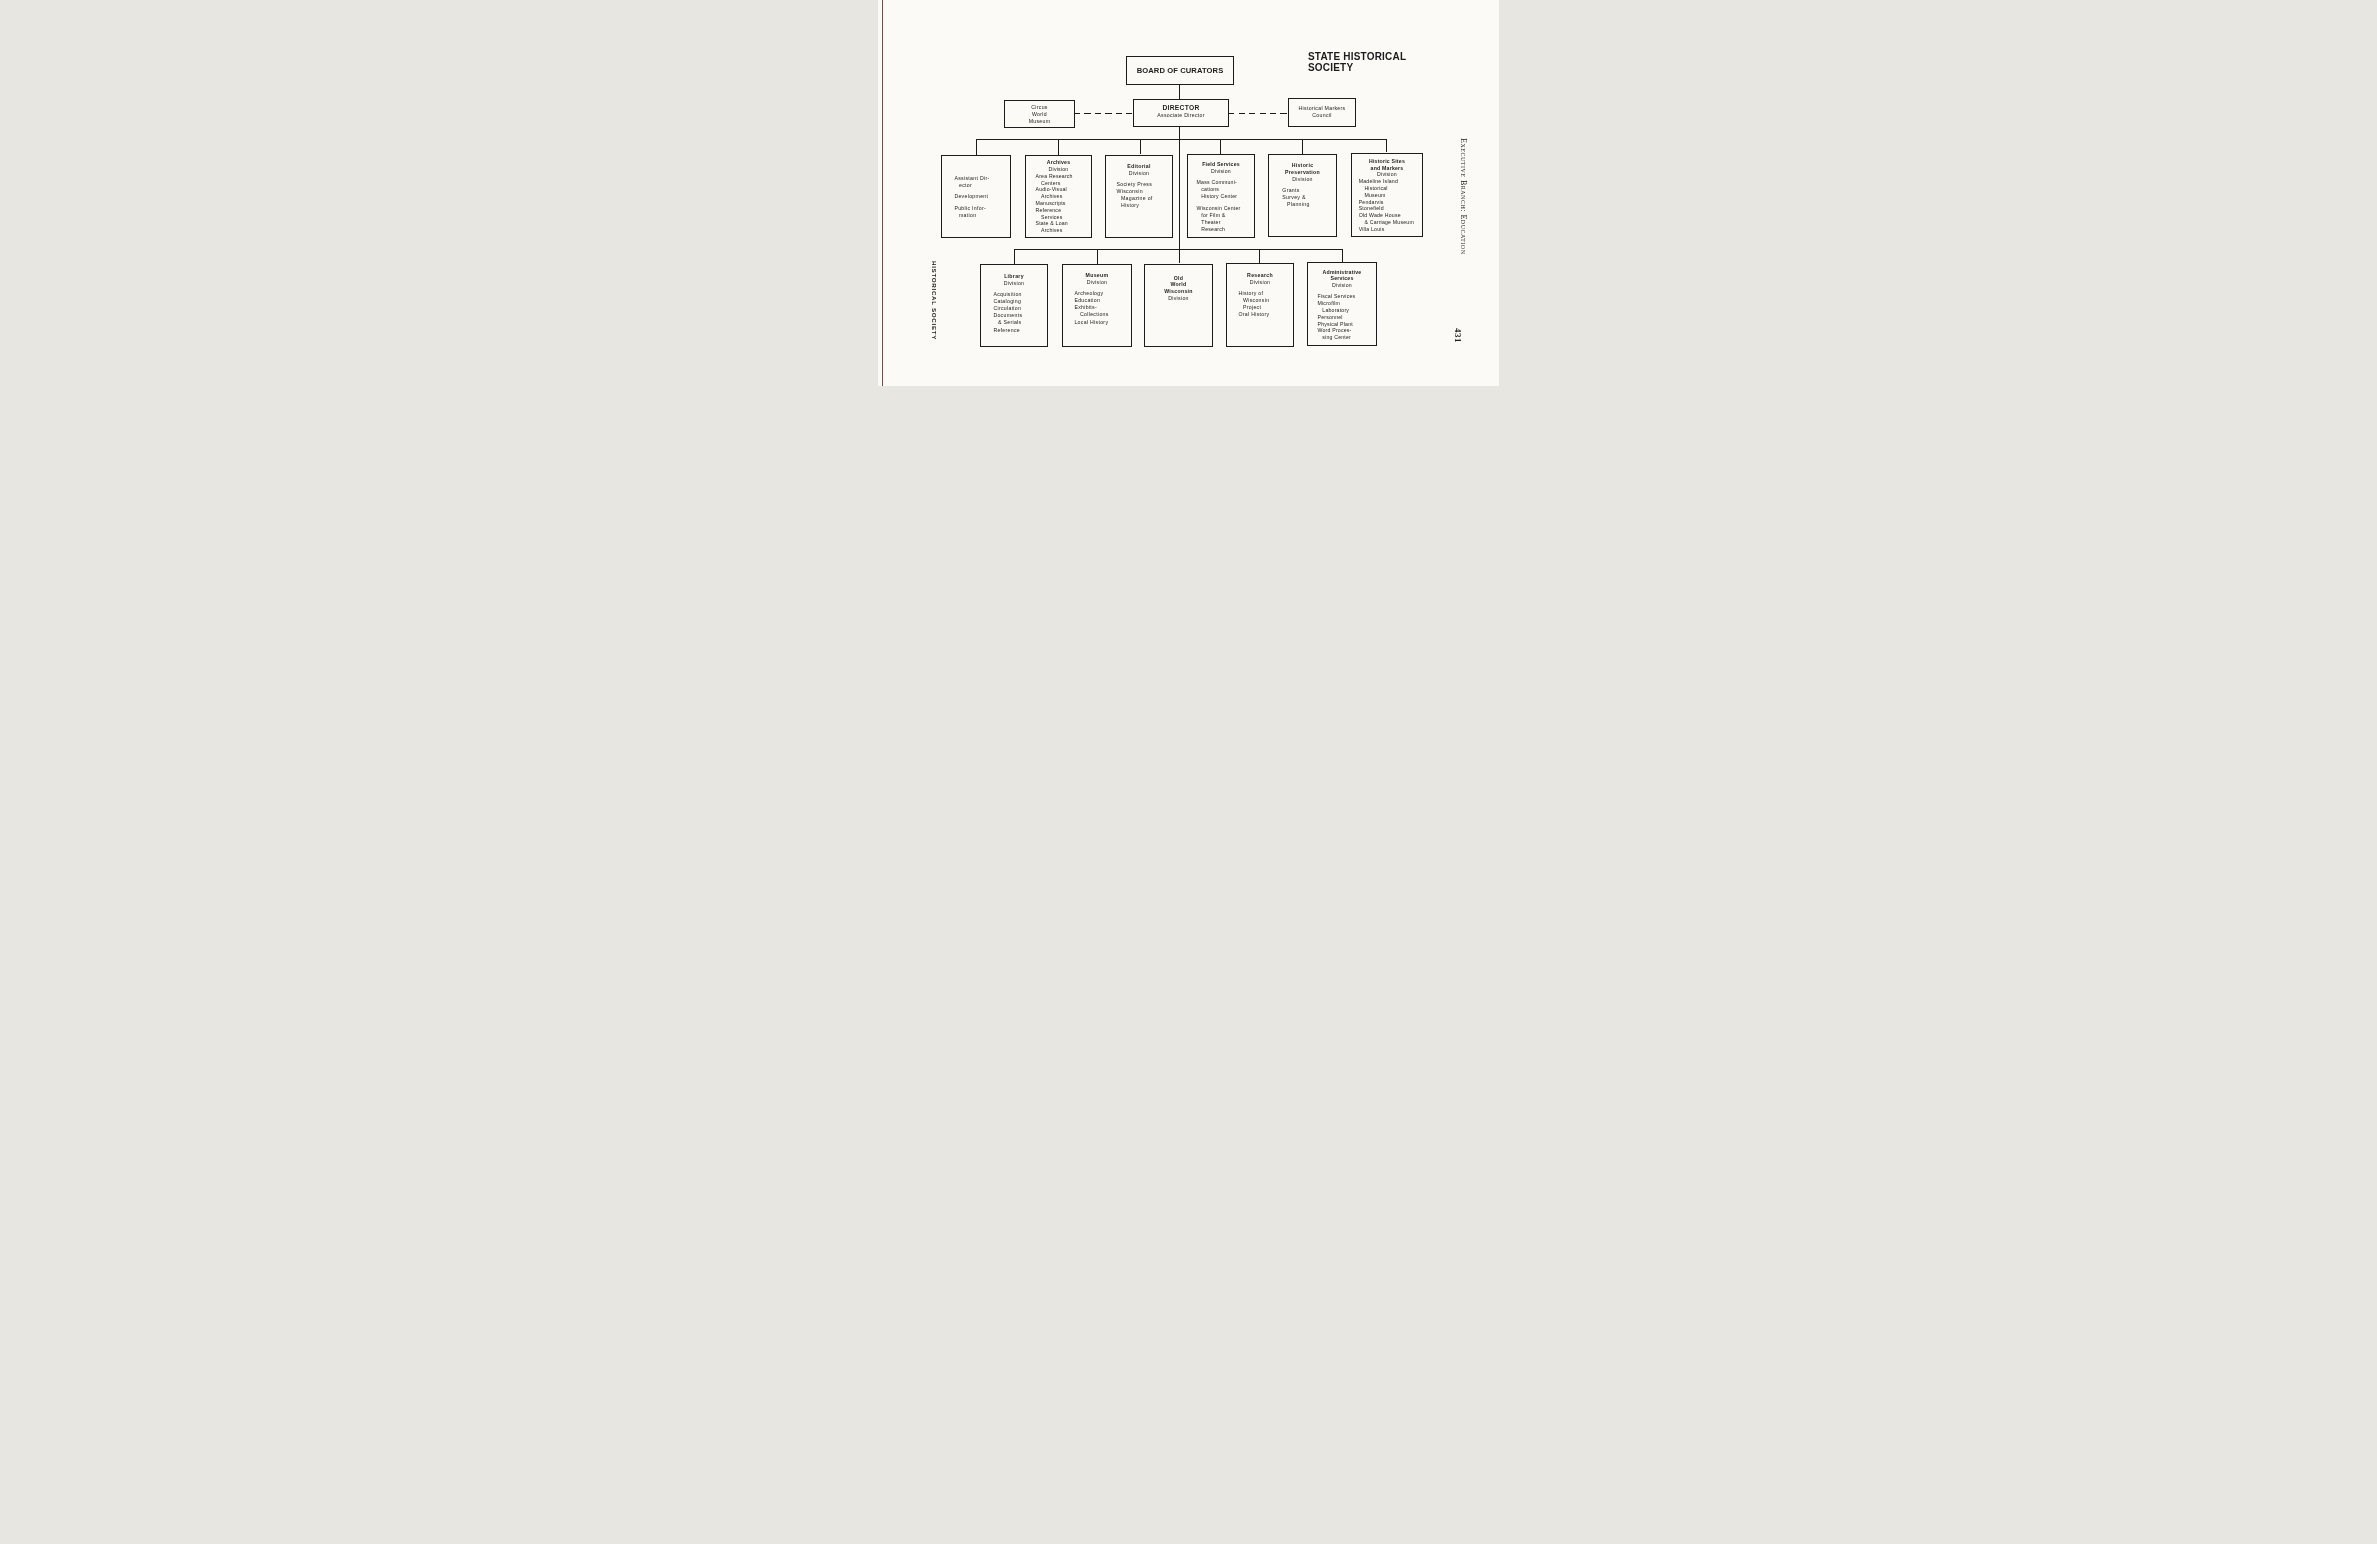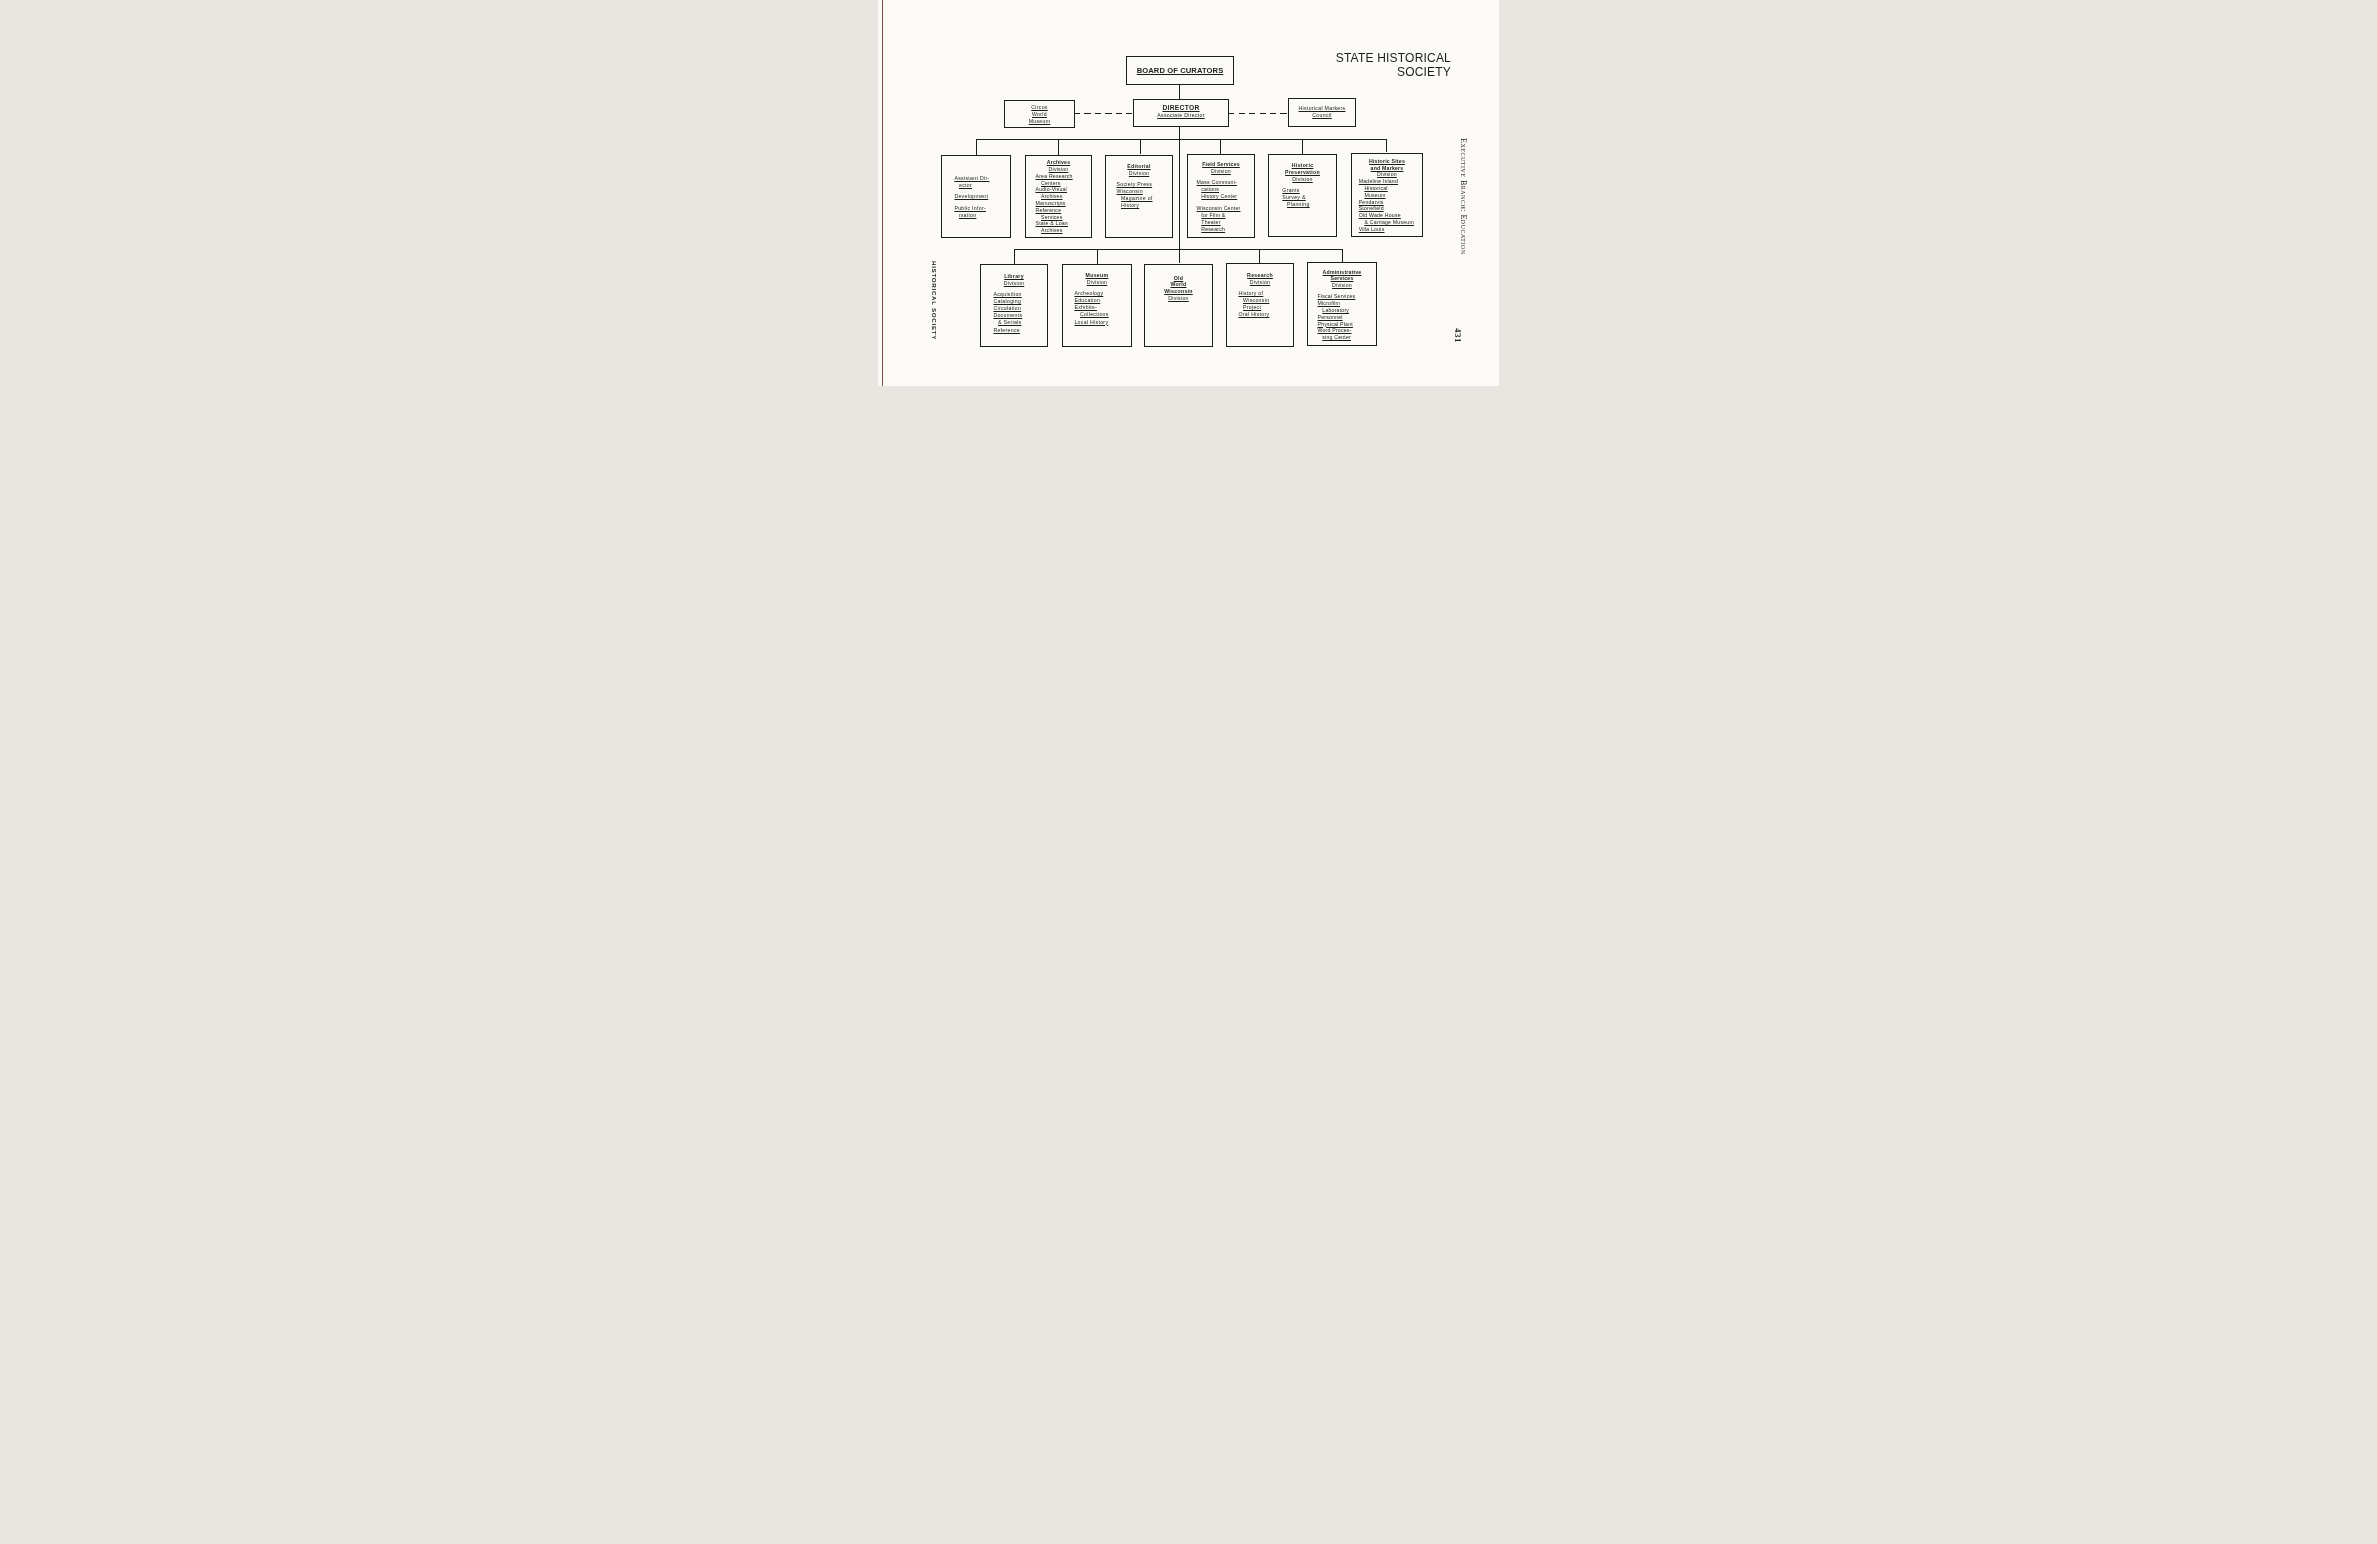--- a/index.html
+++ b/index.html
@@ -15,30 +15,29 @@
     color:var(--ink);
     overflow:hidden;
     margin:0 auto;
   }
   .gutter-line{
     position:absolute;left:4.3px;top:0;width:1px;height:386px;
     background:#5d2b22;opacity:.85;
   }
   .page-title{
     position:absolute;left:430px;top:51px;width:143px;
-    text-align:right;
-    font-size:12px;font-weight:normal;letter-spacing:0.2px;
+    text-align:left;
+    font-size:10px;font-weight:bold;letter-spacing:0.2px;
   }
   
   .box{
     position:absolute;
     border:1.2px solid var(--ink);
     background:var(--paper);
     box-sizing:border-box;
-    text-decoration:underline;
   }
   #b-board{left:248px;top:56px;width:108px;height:28.5px;display:flex;align-items:center;justify-content:center;}
   .board-label{font-size:7.6px;font-weight:bold;letter-spacing:0.1px;}
   #b-director{left:255px;top:99px;width:96px;height:28px;text-align:center;}
   .director-title{margin-top:4.3px;font-size:6.7px;font-weight:bold;letter-spacing:0.3px;}
   .director-subtitle{margin-top:1px;font-size:5.2px;letter-spacing:0.3px;}
   #b-circus{left:126px;top:100px;width:71px;height:27.6px;padding-top:2.9px;}
   #b-markers{left:410px;top:98px;width:68px;height:28.5px;padding-top:6.2px;}
 
   .unit{font-size:5.2px;letter-spacing:0.3px;}

